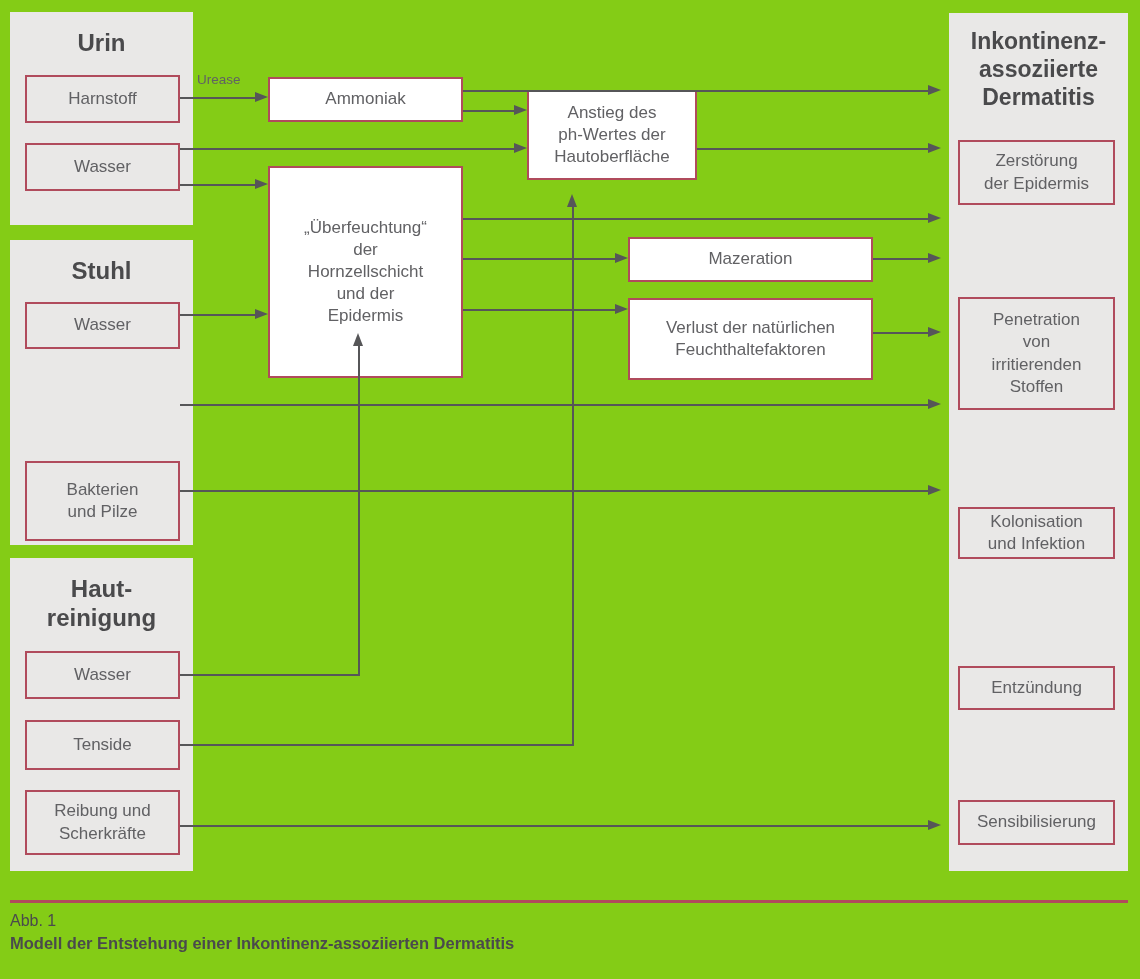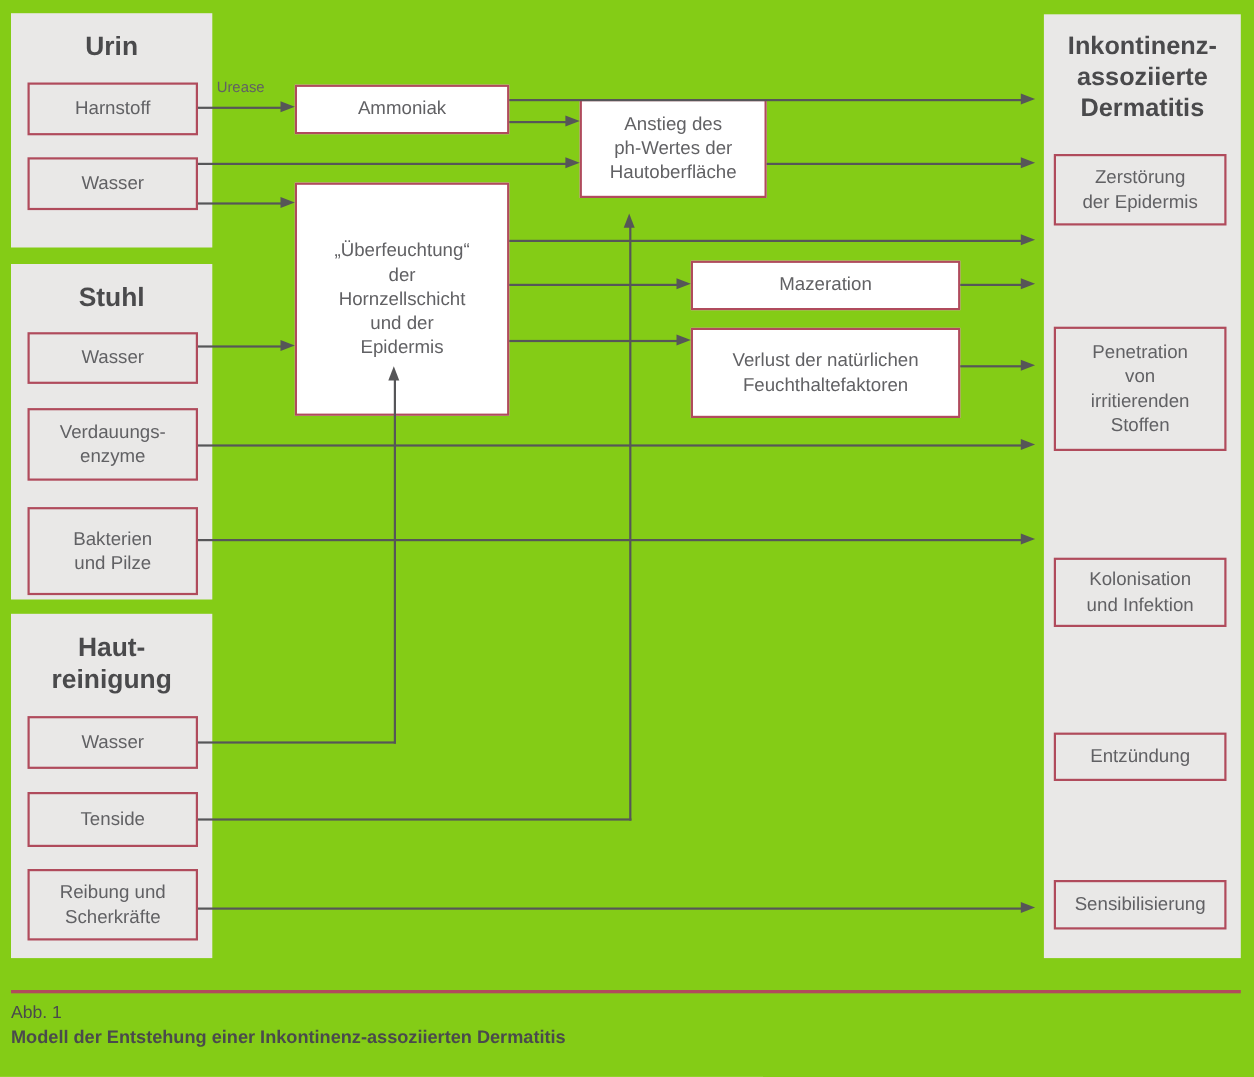--- a/index.html
+++ b/index.html
@@ -63,22 +63,20 @@
 
   <div class="panel" style="left:949px;top:13px;width:179px;height:858px;">
     <div class="panel-title small">Inkontinenz-
 assoziierte
 Dermatitis</div>
   </div>
 
   <div class="node" style="left:25px;top:75px;width:155px;height:48px;">Harnstoff</div>
   <div class="node" style="left:25px;top:143px;width:155px;height:48px;">Wasser</div>
   <div class="node" style="left:25px;top:302px;width:155px;height:47px;">Wasser</div>
-  <div class="node" style="left:25px;top:371px;width:155px;height:66px;">Verdauungs-
-enzyme</div>
   <div class="node" style="left:25px;top:461px;width:155px;height:80px;">Bakterien
 und Pilze</div>
   <div class="node" style="left:25px;top:651px;width:155px;height:48px;">Wasser</div>
   <div class="node" style="left:25px;top:720px;width:155px;height:50px;">Tenside</div>
   <div class="node" style="left:25px;top:790px;width:155px;height:65px;">Reibung und
 Scherkräfte</div>
 
   <div class="node white" style="left:268px;top:77px;width:195px;height:45px;">Ammoniak</div>
   <div class="node white" style="left:268px;top:166px;width:195px;height:212px;">„Überfeuchtung“
 der
@@ -91,21 +89,21 @@
   <div class="node white" style="left:628px;top:237px;width:245px;height:45px;">Mazeration</div>
   <div class="node white" style="left:628px;top:298px;width:245px;height:82px;">Verlust der natürlichen
 Feuchthaltefaktoren</div>
 
   <div class="node" style="left:958px;top:140px;width:157px;height:65px;">Zerstörung
 der Epidermis</div>
   <div class="node" style="left:958px;top:297px;width:157px;height:113px;">Penetration
 von
 irritierenden
 Stoffen</div>
-  <div class="node" style="left:958px;top:507px;width:157px;height:63px;">Kolonisation
+  <div class="node" style="left:958px;top:507px;width:157px;height:52px;">Kolonisation
 und Infektion</div>
   <div class="node" style="left:958px;top:666px;width:157px;height:44px;">Entzündung</div>
   <div class="node" style="left:958px;top:800px;width:157px;height:45px;">Sensibilisierung</div>
 
   <div class="note" style="left:197px;top:72px;">Urease</div>
 
   <div class="hline" style="left:180px;top:97px;width:76px;"></div>
   <div class="head-r" style="left:255px;top:92px;"></div>
 
   <div class="hline" style="left:463px;top:90px;width:466px;"></div>

